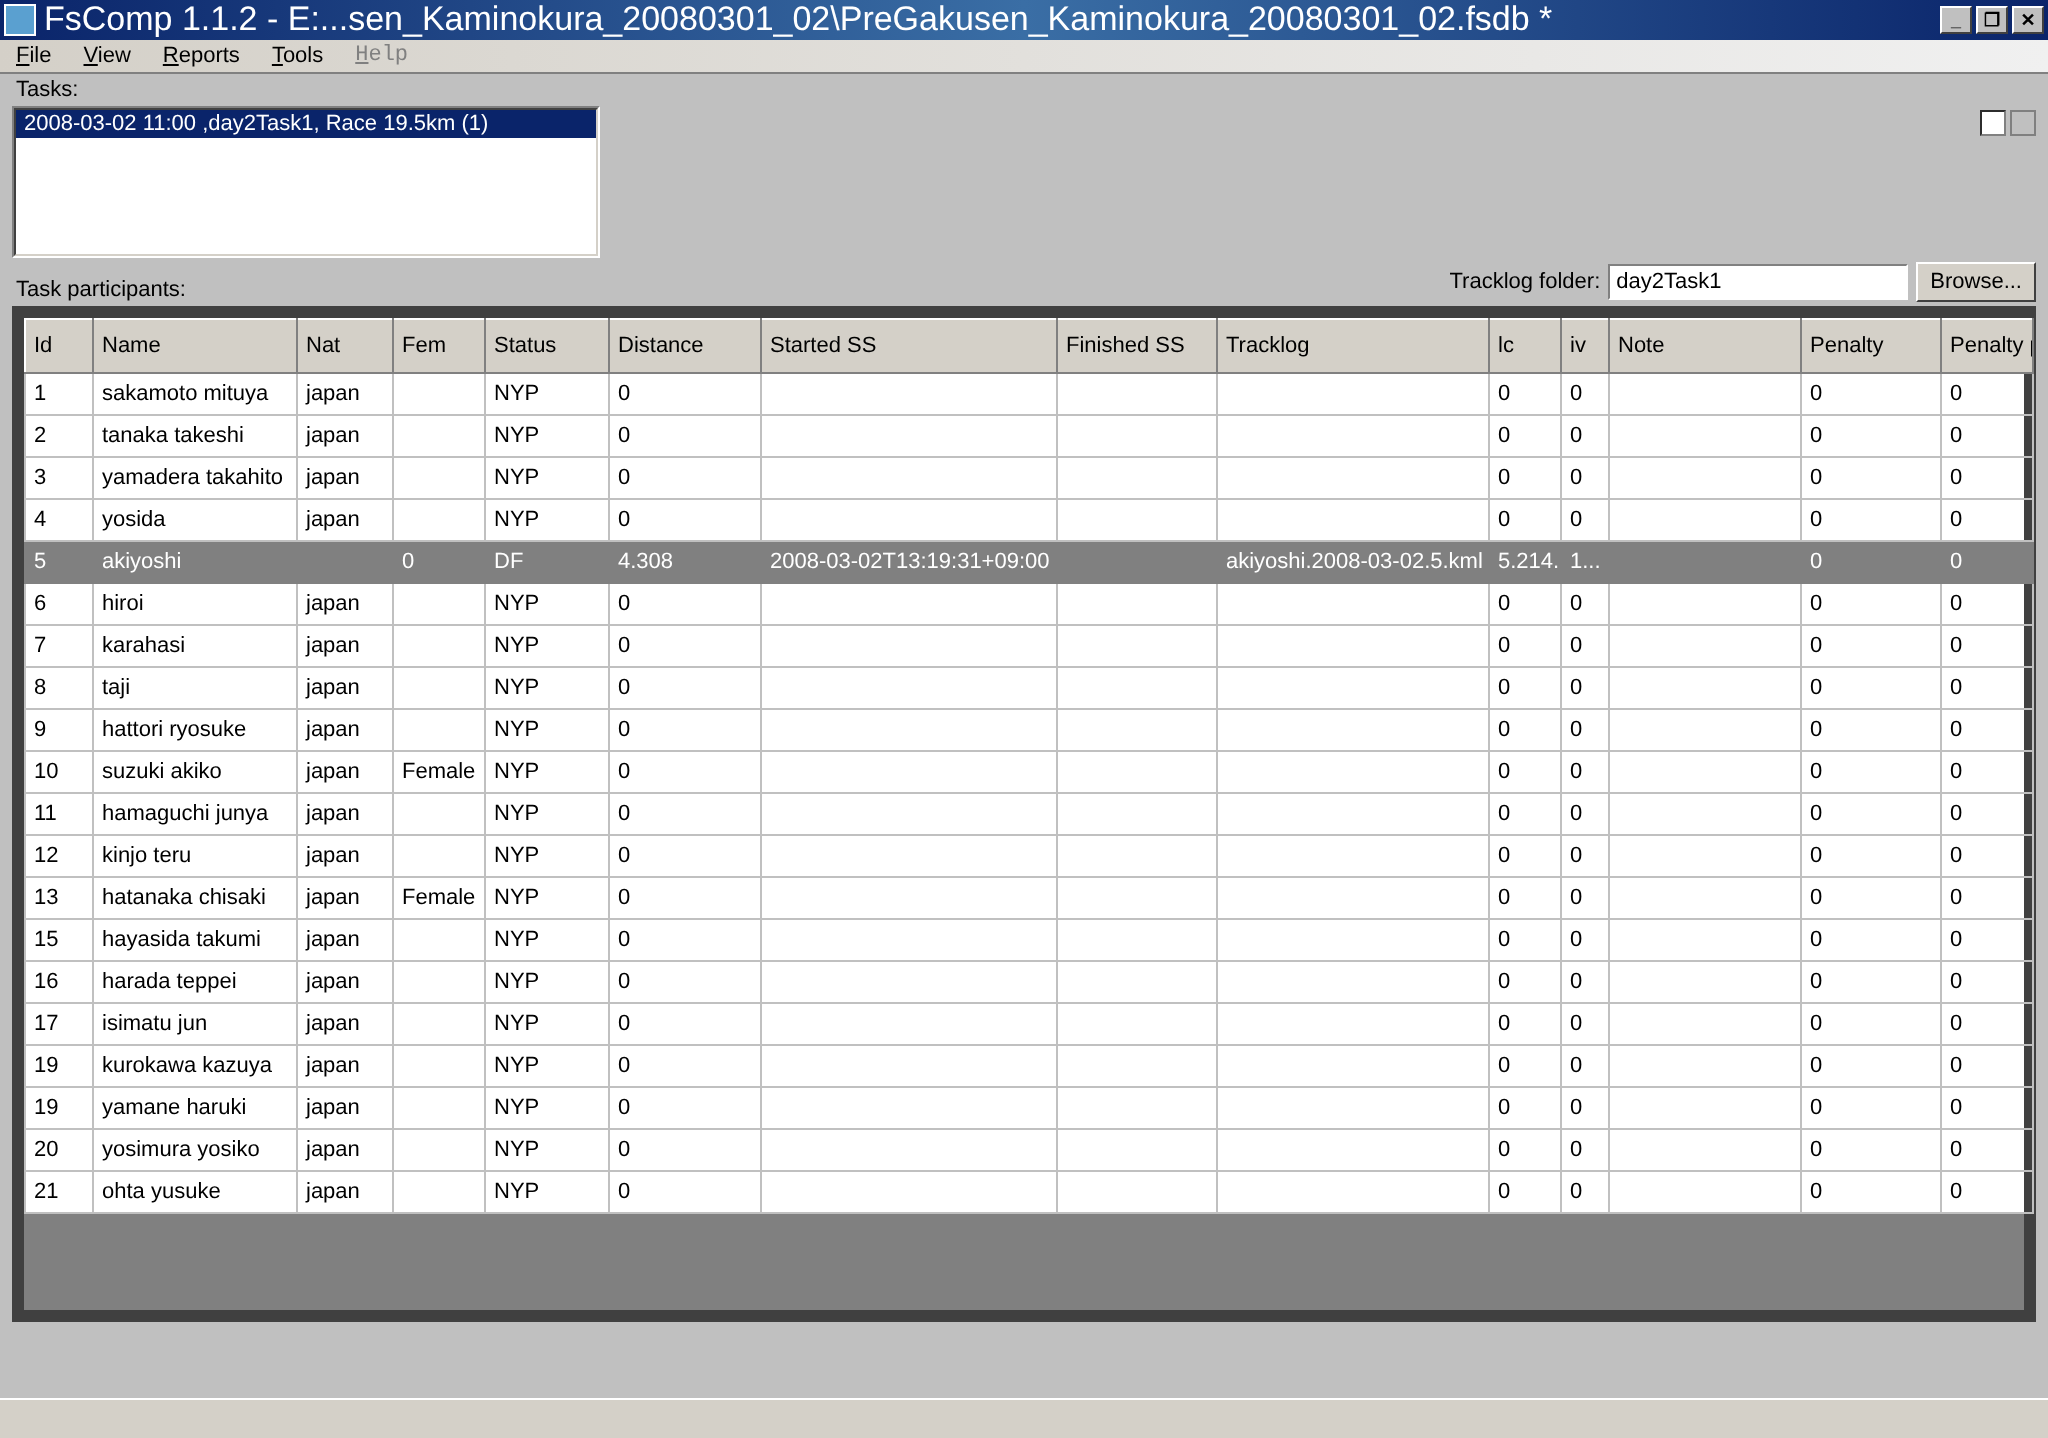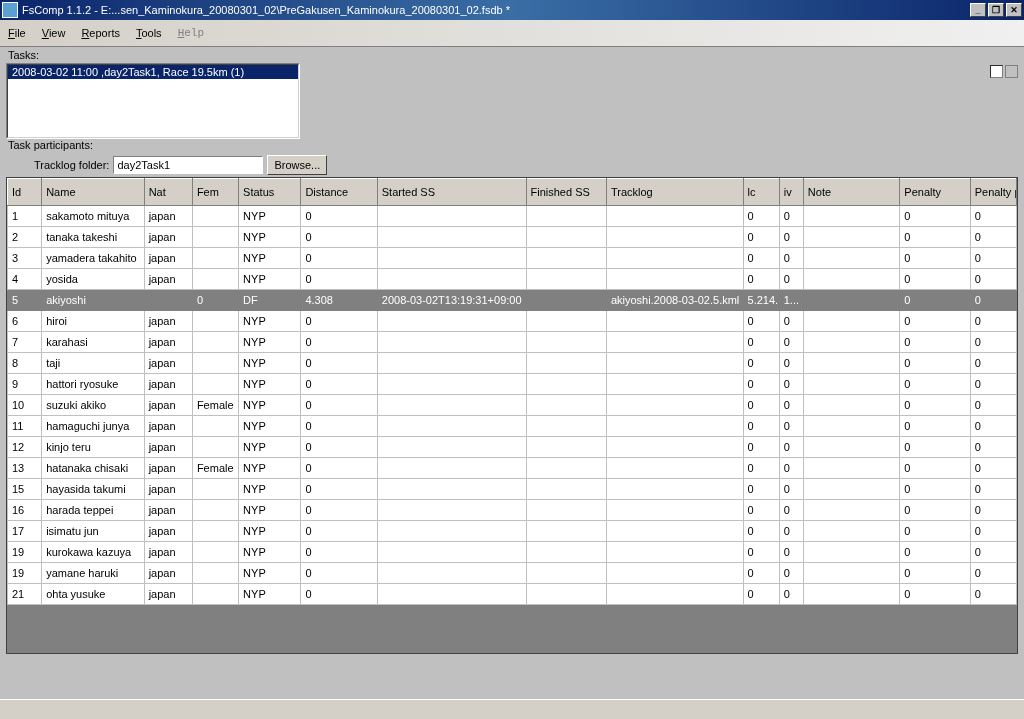--- a/index.html
+++ b/index.html
@@ -18,37 +18,37 @@
   align-items: center;
   padding: 0 2px;
   color: #fff;
 }
 .titlebar-icon {
   width: 16px; height: 16px;
   background: #5aa0d0;
   margin-right: 4px;
   border: 1px solid #fff;
 }
-.titlebar-text { flex: 1; font-size: 11px; }
+.titlebar-text { flex: 1; font-size: 17px; }
 .win-btns { display: flex; gap: 2px; }
 .win-btn {
   width: 16px; height: 14px;
   background: #c0c0c0;
   border: 1px solid #fff;
   border-right-color: #404040;
   border-bottom-color: #404040;
   font-size: 9px;
   text-align: center;
   line-height: 12px;
   color: #000;
   font-family: Arial;
   font-weight: bold;
 }
 .menubar {
-  height: 27px;
+  height: 17px;
   background: linear-gradient(to right, #d4d0c8, #f0f0f0);
   display: flex;
   align-items: center;
   padding: 0 8px;
   gap: 16px;
   border-bottom: 1px solid #808080;
 }
 .menu-item { cursor: default; }
 .menu-item.disabled { color: #808080; font-family: Liberation Mono, monospace; }
 .menu-item u { text-decoration: underline; }
@@ -110,25 +110,25 @@
 .browse-btn {
   height: 20px;
   padding: 0 6px;
   background: #d4d0c8;
   border: 1px solid;
   border-color: #fff #404040 #404040 #fff;
   font: inherit;
   cursor: default;
 }
 .participants-label { padding: 0 6px 2px 8px; }
-.flex-row-between { display: flex; justify-content: space-between; align-items: flex-start; flex-direction: column; }
+.flex-row-between { display: flex; justify-content: space-between; align-items: flex-end; }
 .table-wrap {
   margin: 0 6px;
   background: #fff;
-  border: 1px solid #404040;
+  border: 6px solid #404040;
 }
 table {
   border-collapse: collapse;
   width: 100%;
   table-layout: fixed;
 }
 th {
   background: #d4d0c8;
   border: 1px solid;
   border-color: #fff #808080 #808080 #fff;
@@ -541,20 +541,36 @@
           <td></td>
           <td></td>
           <td></td>
           <td>0</td>
           <td>0</td>
           <td></td>
           <td>0</td>
           <td>0</td>
         </tr>
         <tr>
+          <td>20</td>
+          <td>yosimura yosiko</td>
+          <td>japan</td>
+          <td></td>
+          <td>NYP</td>
+          <td>0</td>
+          <td></td>
+          <td></td>
+          <td></td>
+          <td>0</td>
+          <td>0</td>
+          <td></td>
+          <td>0</td>
+          <td>0</td>
+        </tr>
+        <tr>
           <td>21</td>
           <td>ohta yusuke</td>
           <td>japan</td>
           <td></td>
           <td>NYP</td>
           <td>0</td>
           <td></td>
           <td></td>
           <td></td>
           <td>0</td>

